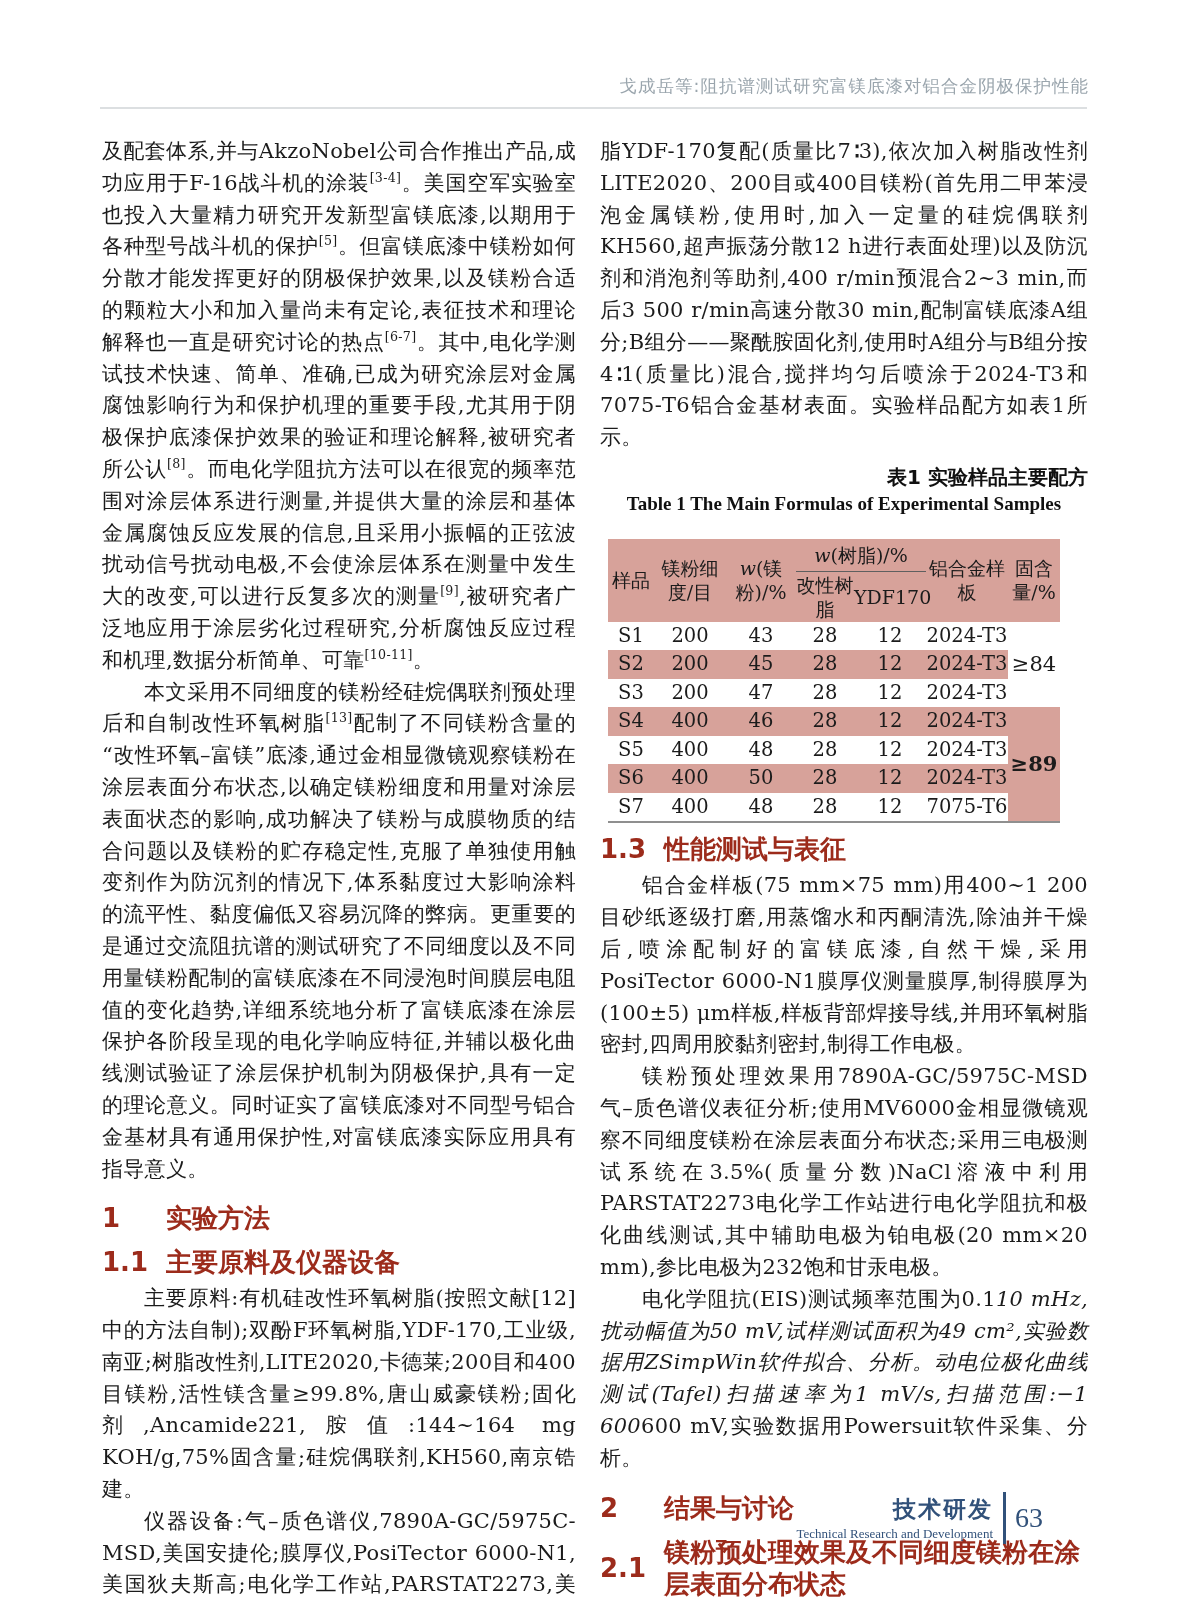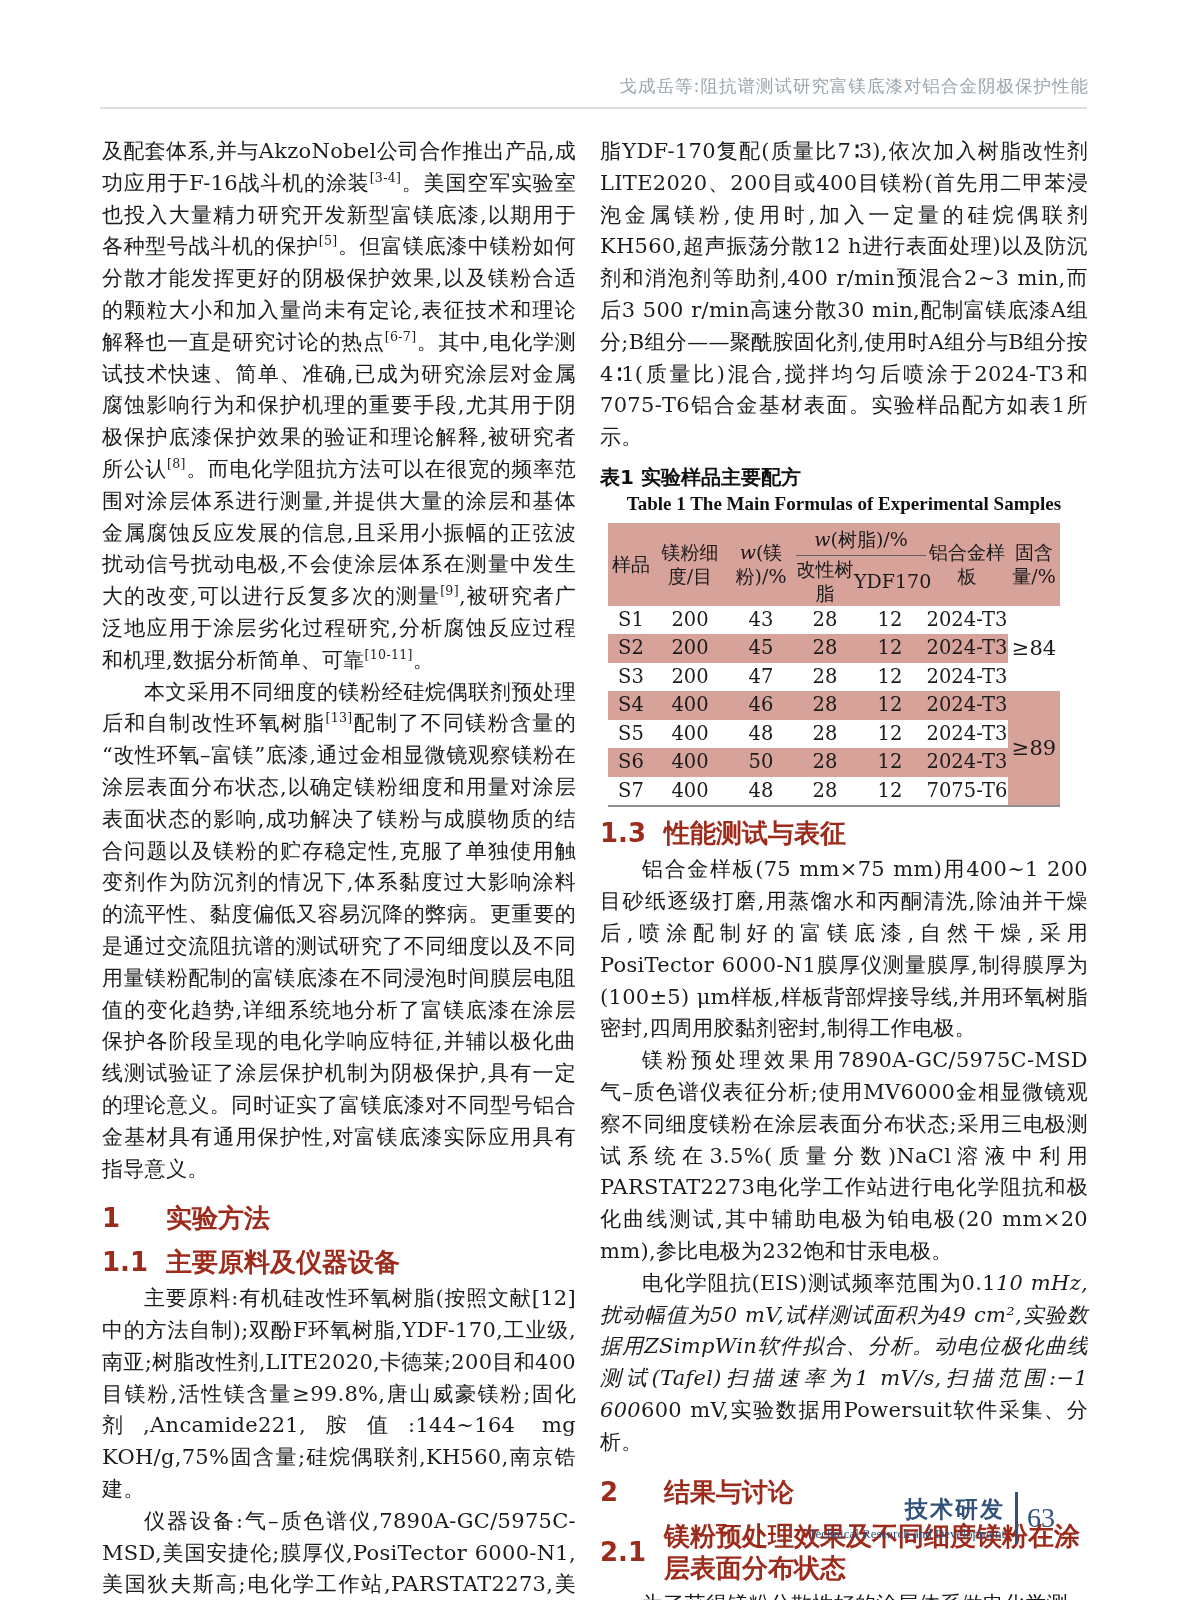--- a/index.html
+++ b/index.html
@@ -20,35 +20,35 @@
   
   .h1{display:flex;align-items:baseline;color:var(--red,#9c2b1b);
       font-family:"DejaVu Sans","Liberation Sans",sans-serif;font-weight:bold;
       font-size:26px;margin:16px 0 10px;}
   .h1 .h-num{width:64px;flex:none;}
   .h2{display:flex;color:var(--red,#9c2b1b);font-family:"DejaVu Sans","Liberation Sans",sans-serif;
       font-weight:bold;font-size:26px;line-height:32px;margin:8px 0 5px;align-items:center;}
   .h2 .h-num{width:64px;flex:none;}
   
   .tbl-wrap{margin:4px 0 10px 0;}
-  .cap-zh{text-align:left;font-family:"DejaVu Sans","Liberation Sans",sans-serif;
+  .cap-zh{text-align:right;font-family:"DejaVu Sans","Liberation Sans",sans-serif;
           font-weight:bold;font-size:20px;margin:10px 0 2px;color:#101010;}
   .cap-en{text-align:center;font-family:"Liberation Serif","DejaVu Serif",serif;
-          font-weight:bold;font-size:19px;margin:2px 0 8px;color:#101010;}
+          font-weight:bold;font-size:19px;margin:2px 0 24px;color:#101010;}
   table.tbl{border-collapse:collapse;table-layout:fixed;width:452px;margin-left:8px;
           border-bottom:2px solid #8f8f8f;}
   table.tbl th{background:var(--pink,#d7a29a);font-weight:normal;font-size:19px;
           text-align:center;vertical-align:middle;padding:1px 0;line-height:24px;}
   table.tbl th.group{border-bottom:1.5px solid #5f5f5f;height:30px;}
   table.tbl td{text-align:center;font-size:19.5px;height:28.5px;padding:0;line-height:28.5px;}
   table.tbl td.zebra{background:var(--pink,#d7a29a);margin-left:38px;}
   table.tbl td.solid{background:#fff;font-size:21px;}
-  table.tbl td.solid.gpink{background:var(--pink,#d7a29a);}
+  table.tbl td.solid.gpink{background:var(--pink,#d7a29a);font-weight:bold;}
   
-  .footer{position:absolute;right:132px;top:1492px;display:flex;align-items:center;justify-content:space-between;}
+  .footer{position:absolute;right:144px;top:1492px;display:flex;align-items:center;justify-content:space-between;}
   .footer-text{text-align:right;margin-right:8px;}
   .footer-zh{font-family:"DejaVu Sans","Liberation Sans",sans-serif;font-weight:bold;
           font-size:23px;color:var(--blue,#31517a);letter-spacing:2px;}
   .footer-en{font-family:"Liberation Serif","DejaVu Serif",serif;font-size:13px;
           color:var(--blue,#31517a);margin-top:1px;}
   .footer-bar{width:3px;height:52px;background:var(--blue,#31517a);margin:0 9px 0 2px;}
   .footer-page{font-family:"Liberation Serif","DejaVu Serif",serif;font-size:28px;
           color:var(--blue,#31517a);}
 </style>
 </head>

